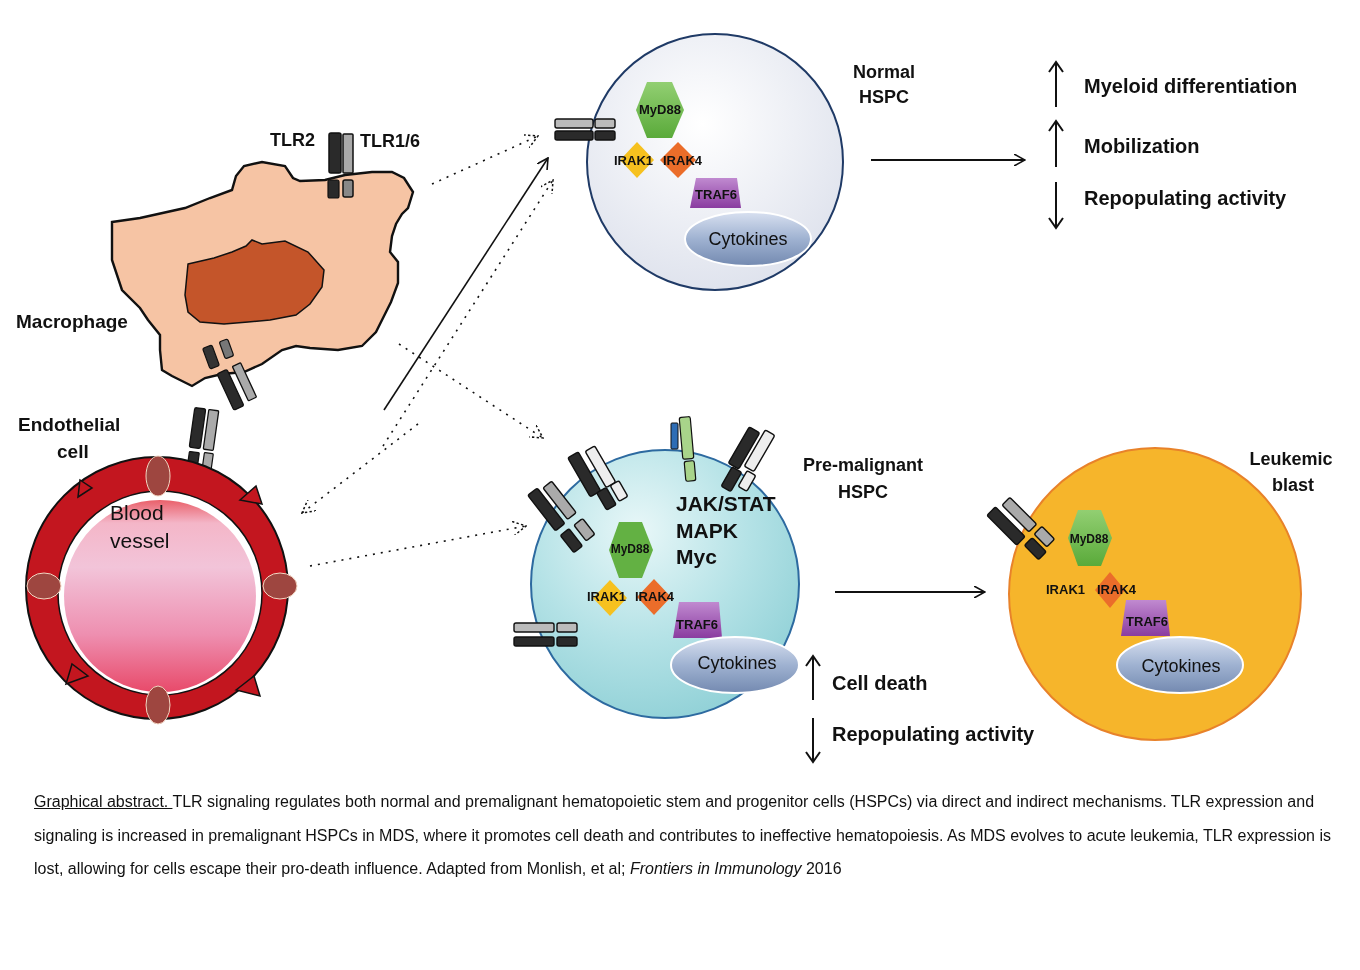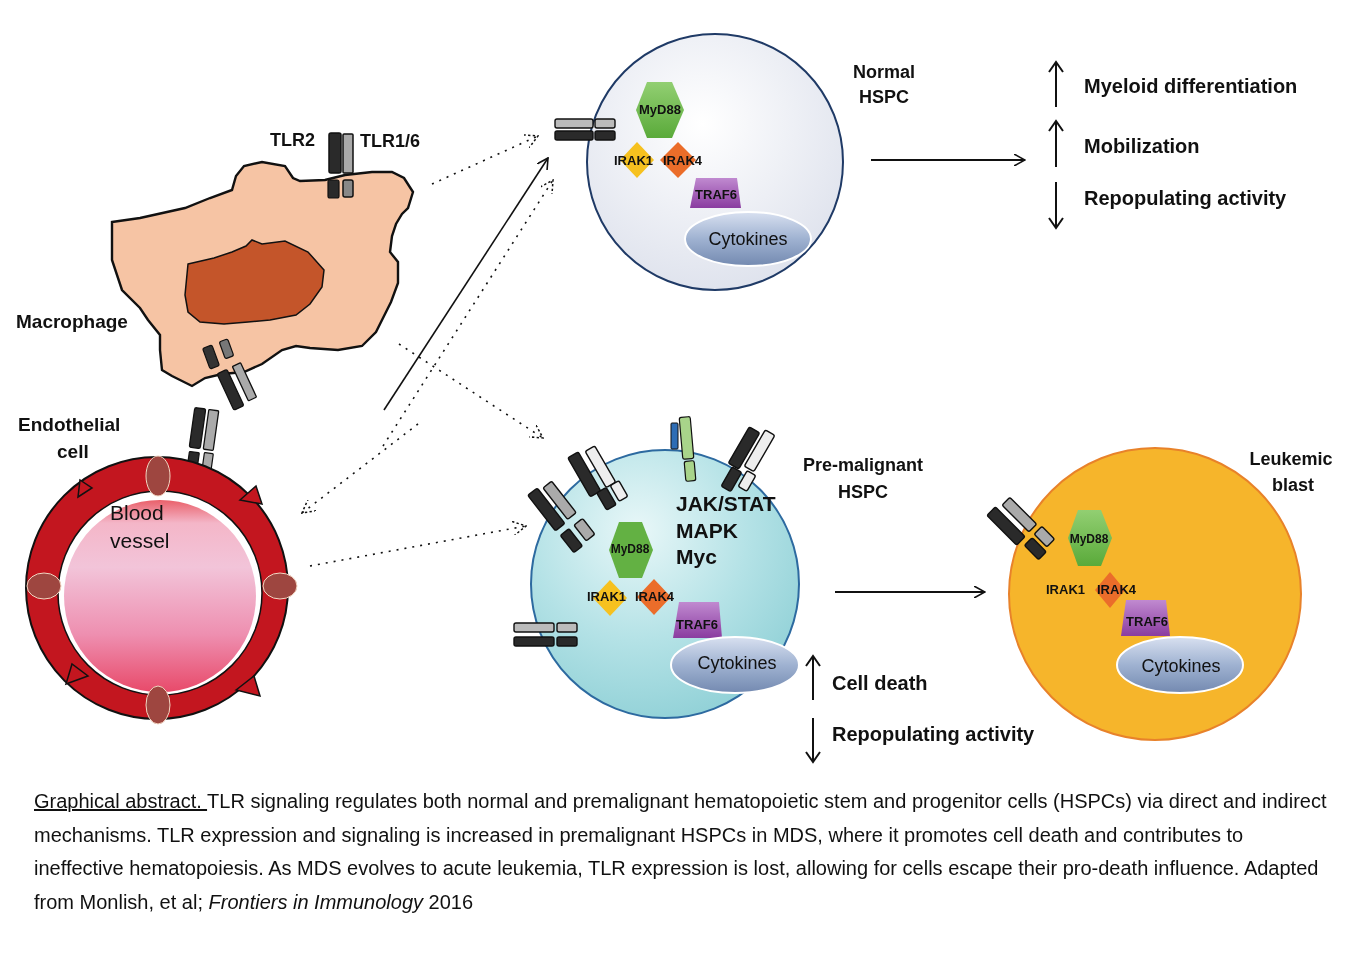--- a/index.html
+++ b/index.html
@@ -1,20 +1,20 @@
 <!DOCTYPE html>
 <html><head>
 <meta charset="utf-8">
 <style>
   html, body { margin:0; padding:0; background:#ffffff; }
   body { width:1360px; height:970px; position:relative; overflow:hidden; font-family:"Liberation Sans", sans-serif; }
   #diagram { position:absolute; left:0; top:0; width:1360px; height:770px; }
   .lbl { font-family:"Liberation Sans", sans-serif; font-weight:bold; fill:#111; }
   .prot { font-family:"Liberation Sans", sans-serif; font-weight:bold; fill:#111; }
-  .caption { position:absolute; left:34px; top:785px; width:1300px; font-family:"Liberation Sans", sans-serif; font-size:20px; line-height:33.5px; color:#111; }
+  .caption { position:absolute; left:34px; top:785px; width:1300px; font-family:"Liberation Sans", sans-serif; font-size:16px; line-height:33.5px; color:#111; }
   .caption .lead { text-decoration:underline; }
   .caption .journal { font-style:italic; }
 </style>
 </head>
 <body>
 
 <svg id="diagram" width="1360" height="770" viewBox="0 0 1360 770" xmlns="http://www.w3.org/2000/svg">
   <defs>
     <radialGradient id="gNormal" cx="45%" cy="35%" r="70%">
       <stop offset="0" stop-color="#ffffff"></stop>

